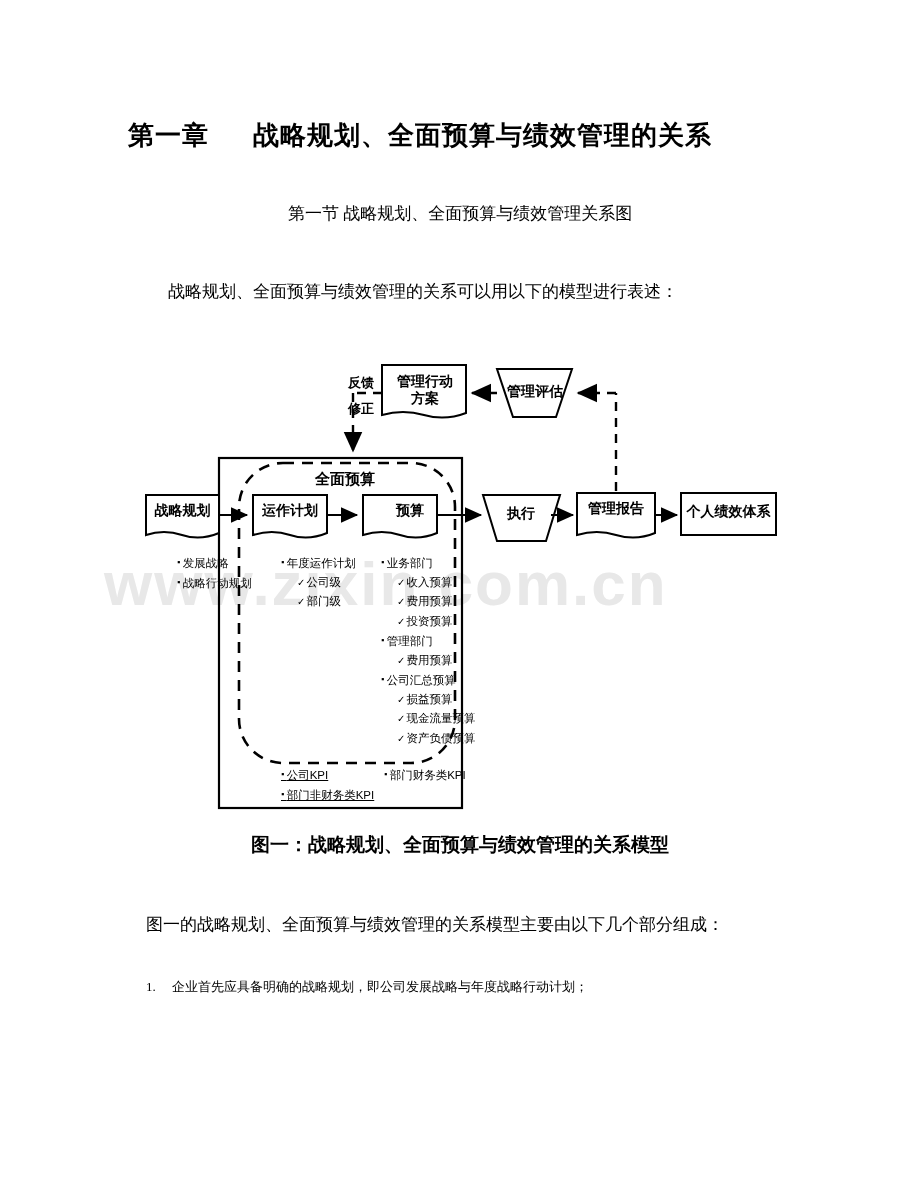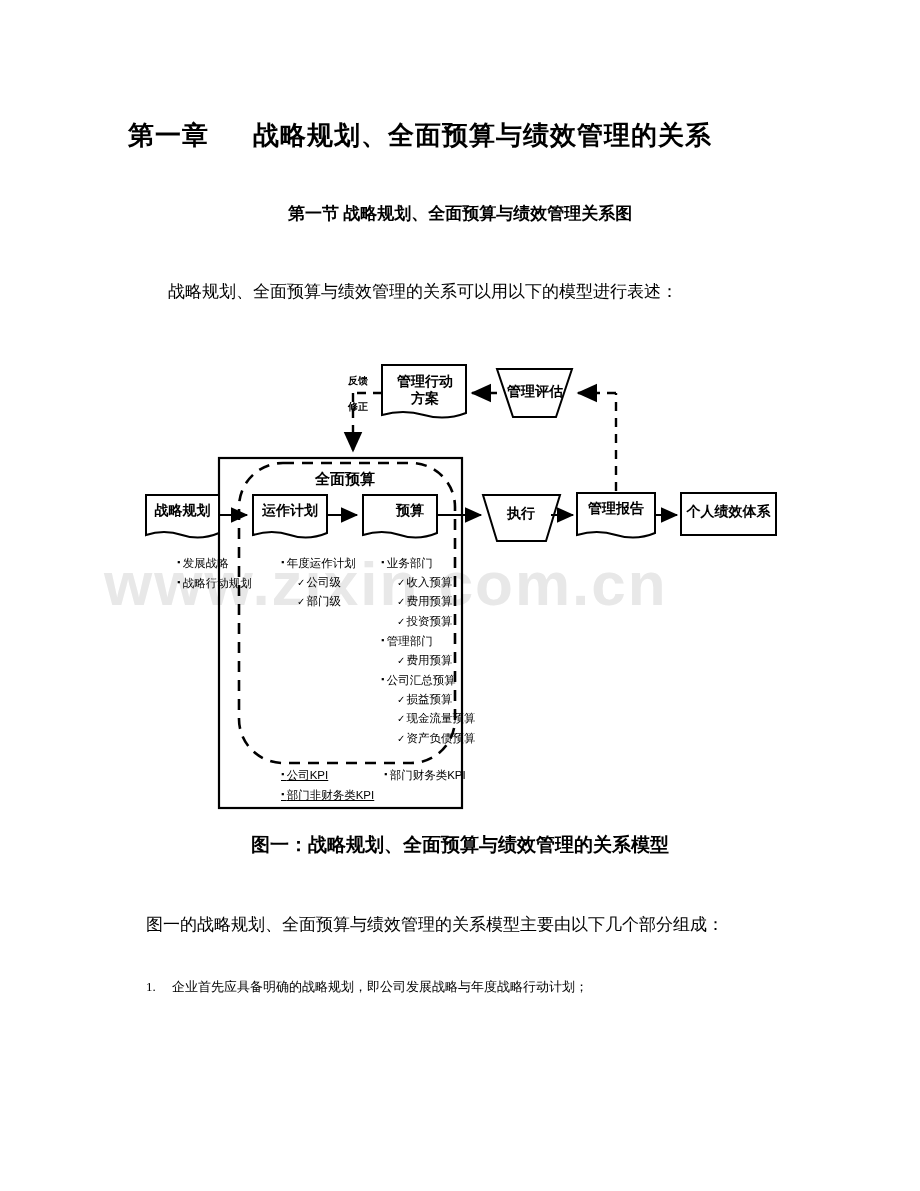--- a/index.html
+++ b/index.html
@@ -18,21 +18,21 @@
   .chapter-title {
     position: absolute; left: 0; top: 118px; width: 840px;
     text-align: center;
     font-size: 26px; font-weight: bold; letter-spacing: 1px;
   }
   .chapter-title .num { margin-right: 44px; }
 
   .section-title {
     position: absolute; left: 0; top: 202px; width: 920px;
     text-align: center;
-    font-size: 17px; font-weight: bold;
+    font-size: 17px; font-weight: normal;
   }
 
   .intro-para {
     position: absolute; left: 168px; top: 278px; width: 620px;
     font-size: 17px; line-height: 28px;
   }
 
   .figure-caption {
     position: absolute; left: 0; top: 832px; width: 920px;
     text-align: center; font-size: 19px; font-weight: bold;
@@ -73,21 +73,21 @@
 
   .d-label {
     position: absolute;
     font-family: "Liberation Sans", "DejaVu Sans", sans-serif;
     font-weight: bold;
     color: #000;
     white-space: nowrap;
     z-index: 4;
   }
   .node-label { font-size: 14px; text-align:center; }
-  .tiny { font-size: 10px; font-weight: bold; text-align: center; }
+  .tiny { font-size: 13px; font-weight: bold; text-align: center; }
 
   
   .col {
     position: absolute;
     font-family: "Liberation Sans", "DejaVu Sans", sans-serif;
     font-size: 11.5px;
     line-height: 19.5px;
     color: #000;
     white-space: nowrap;
     z-index: 4;

